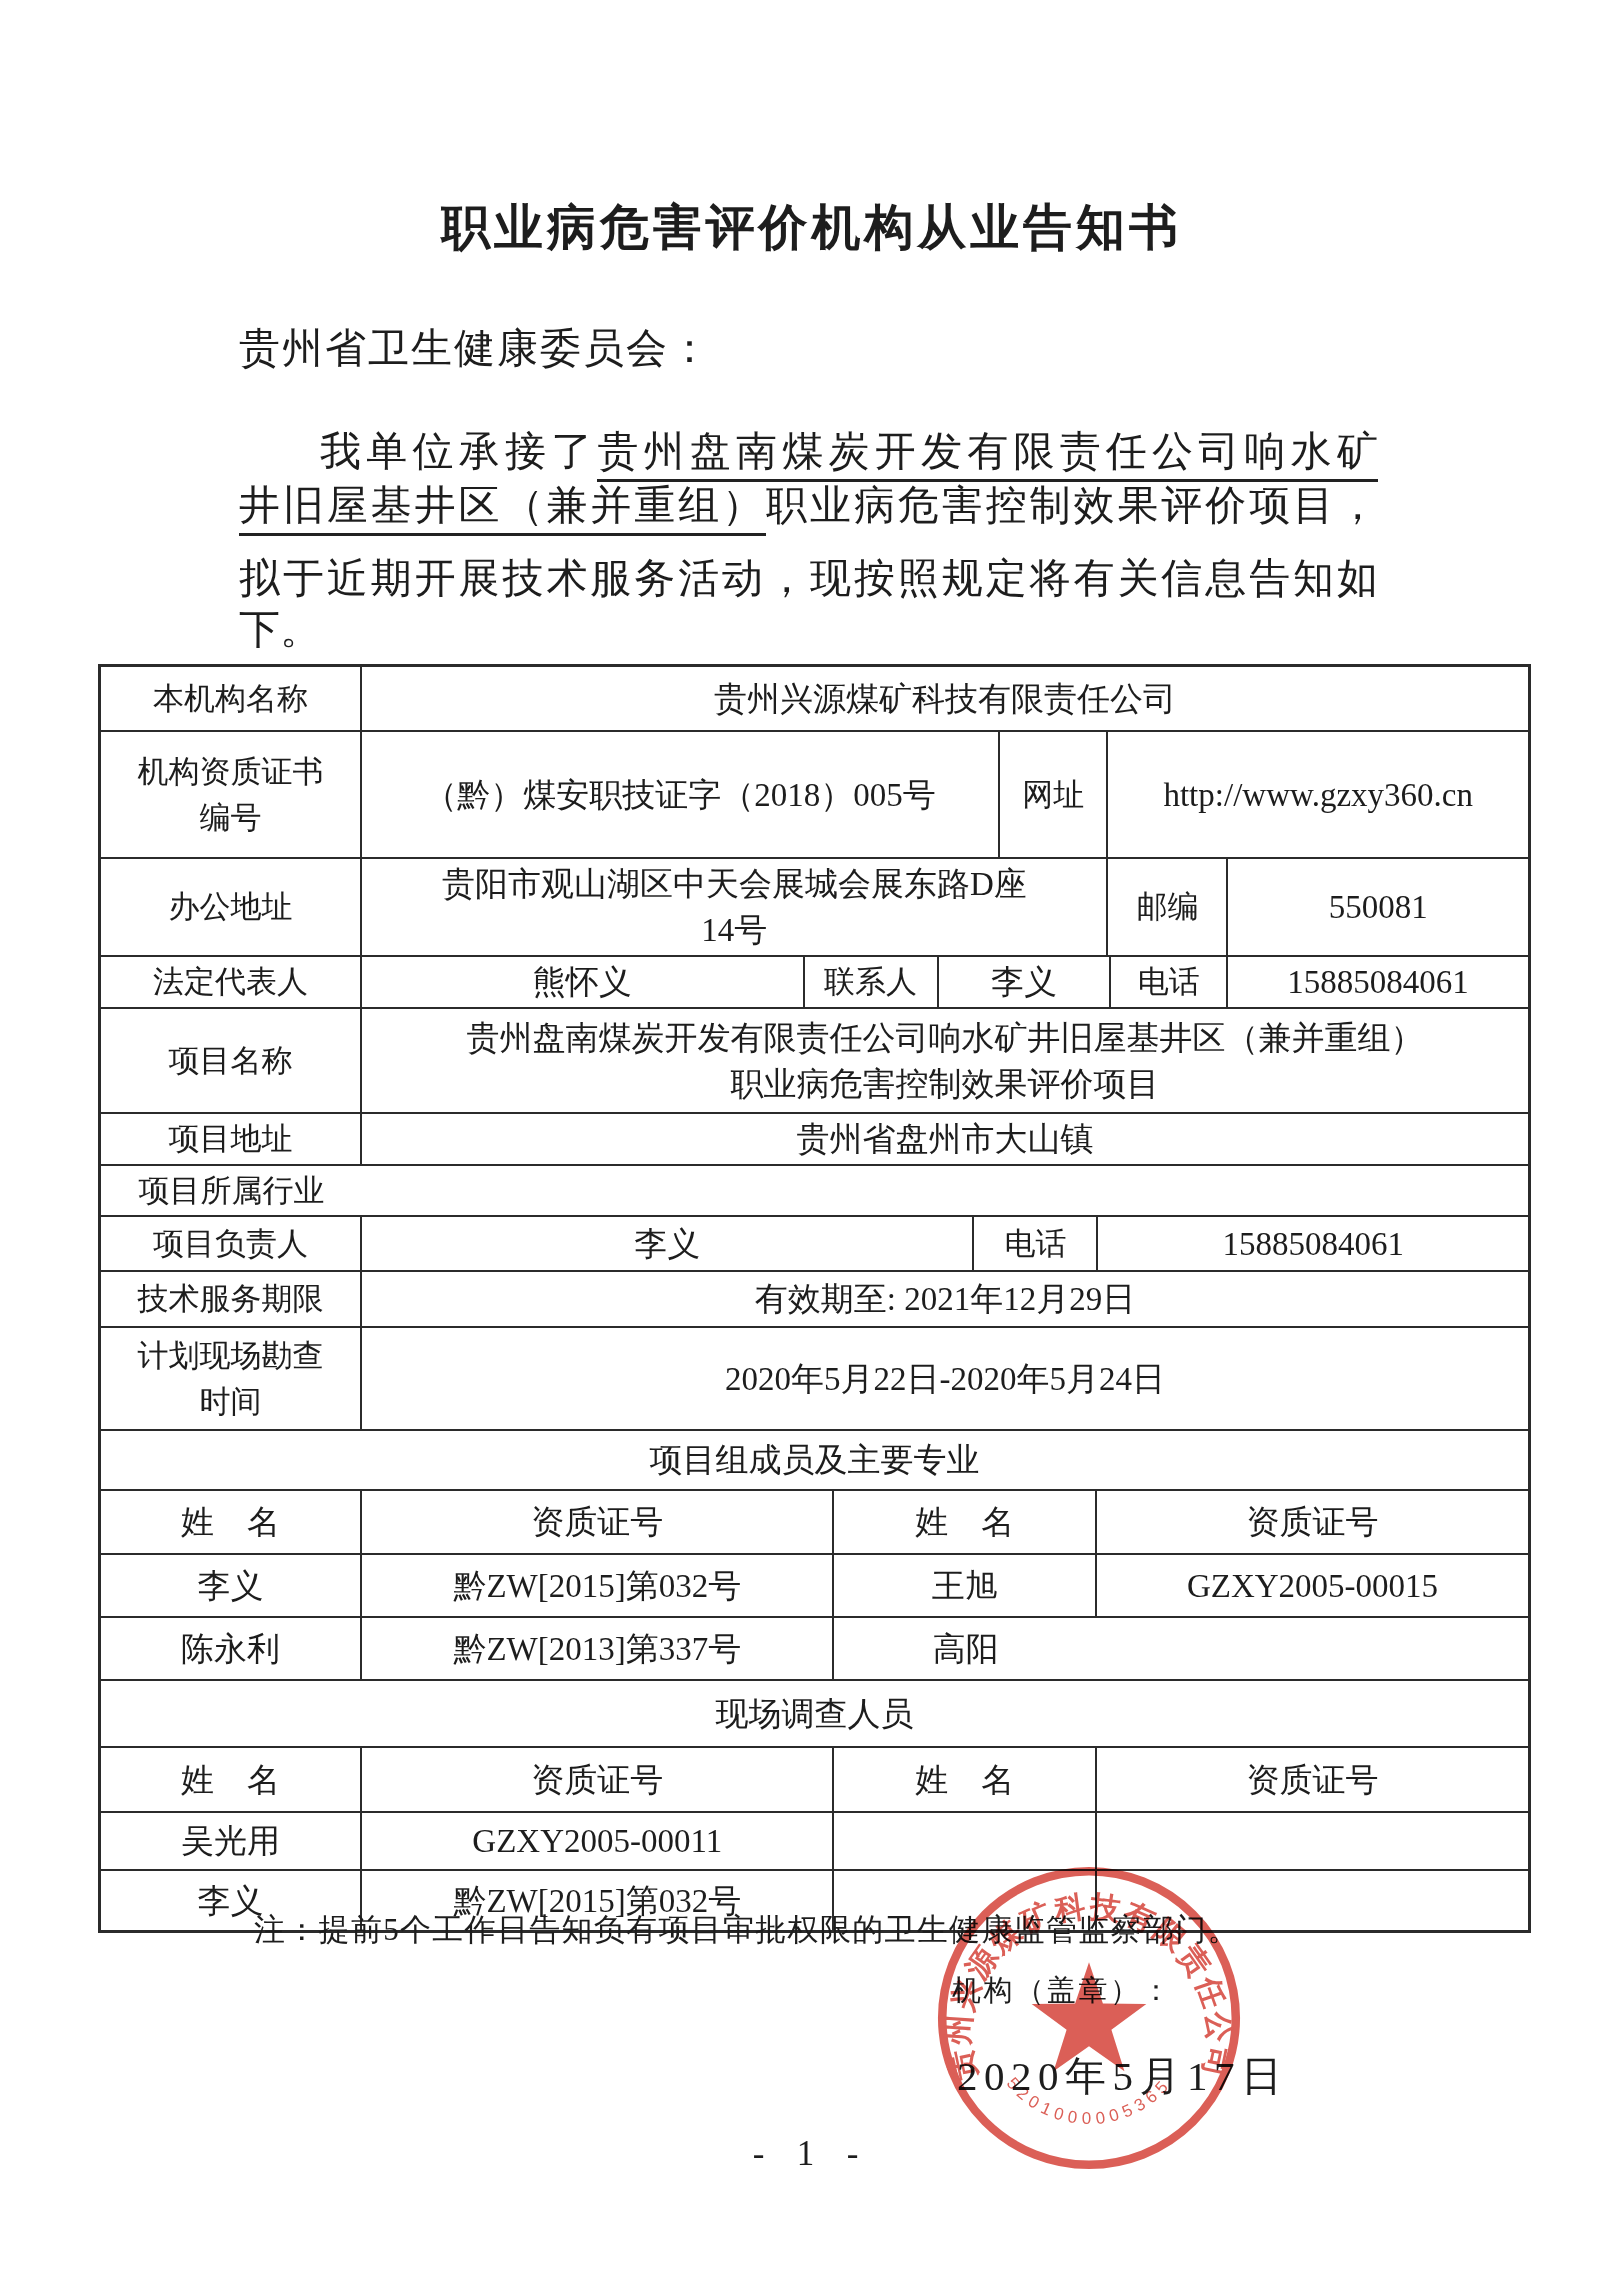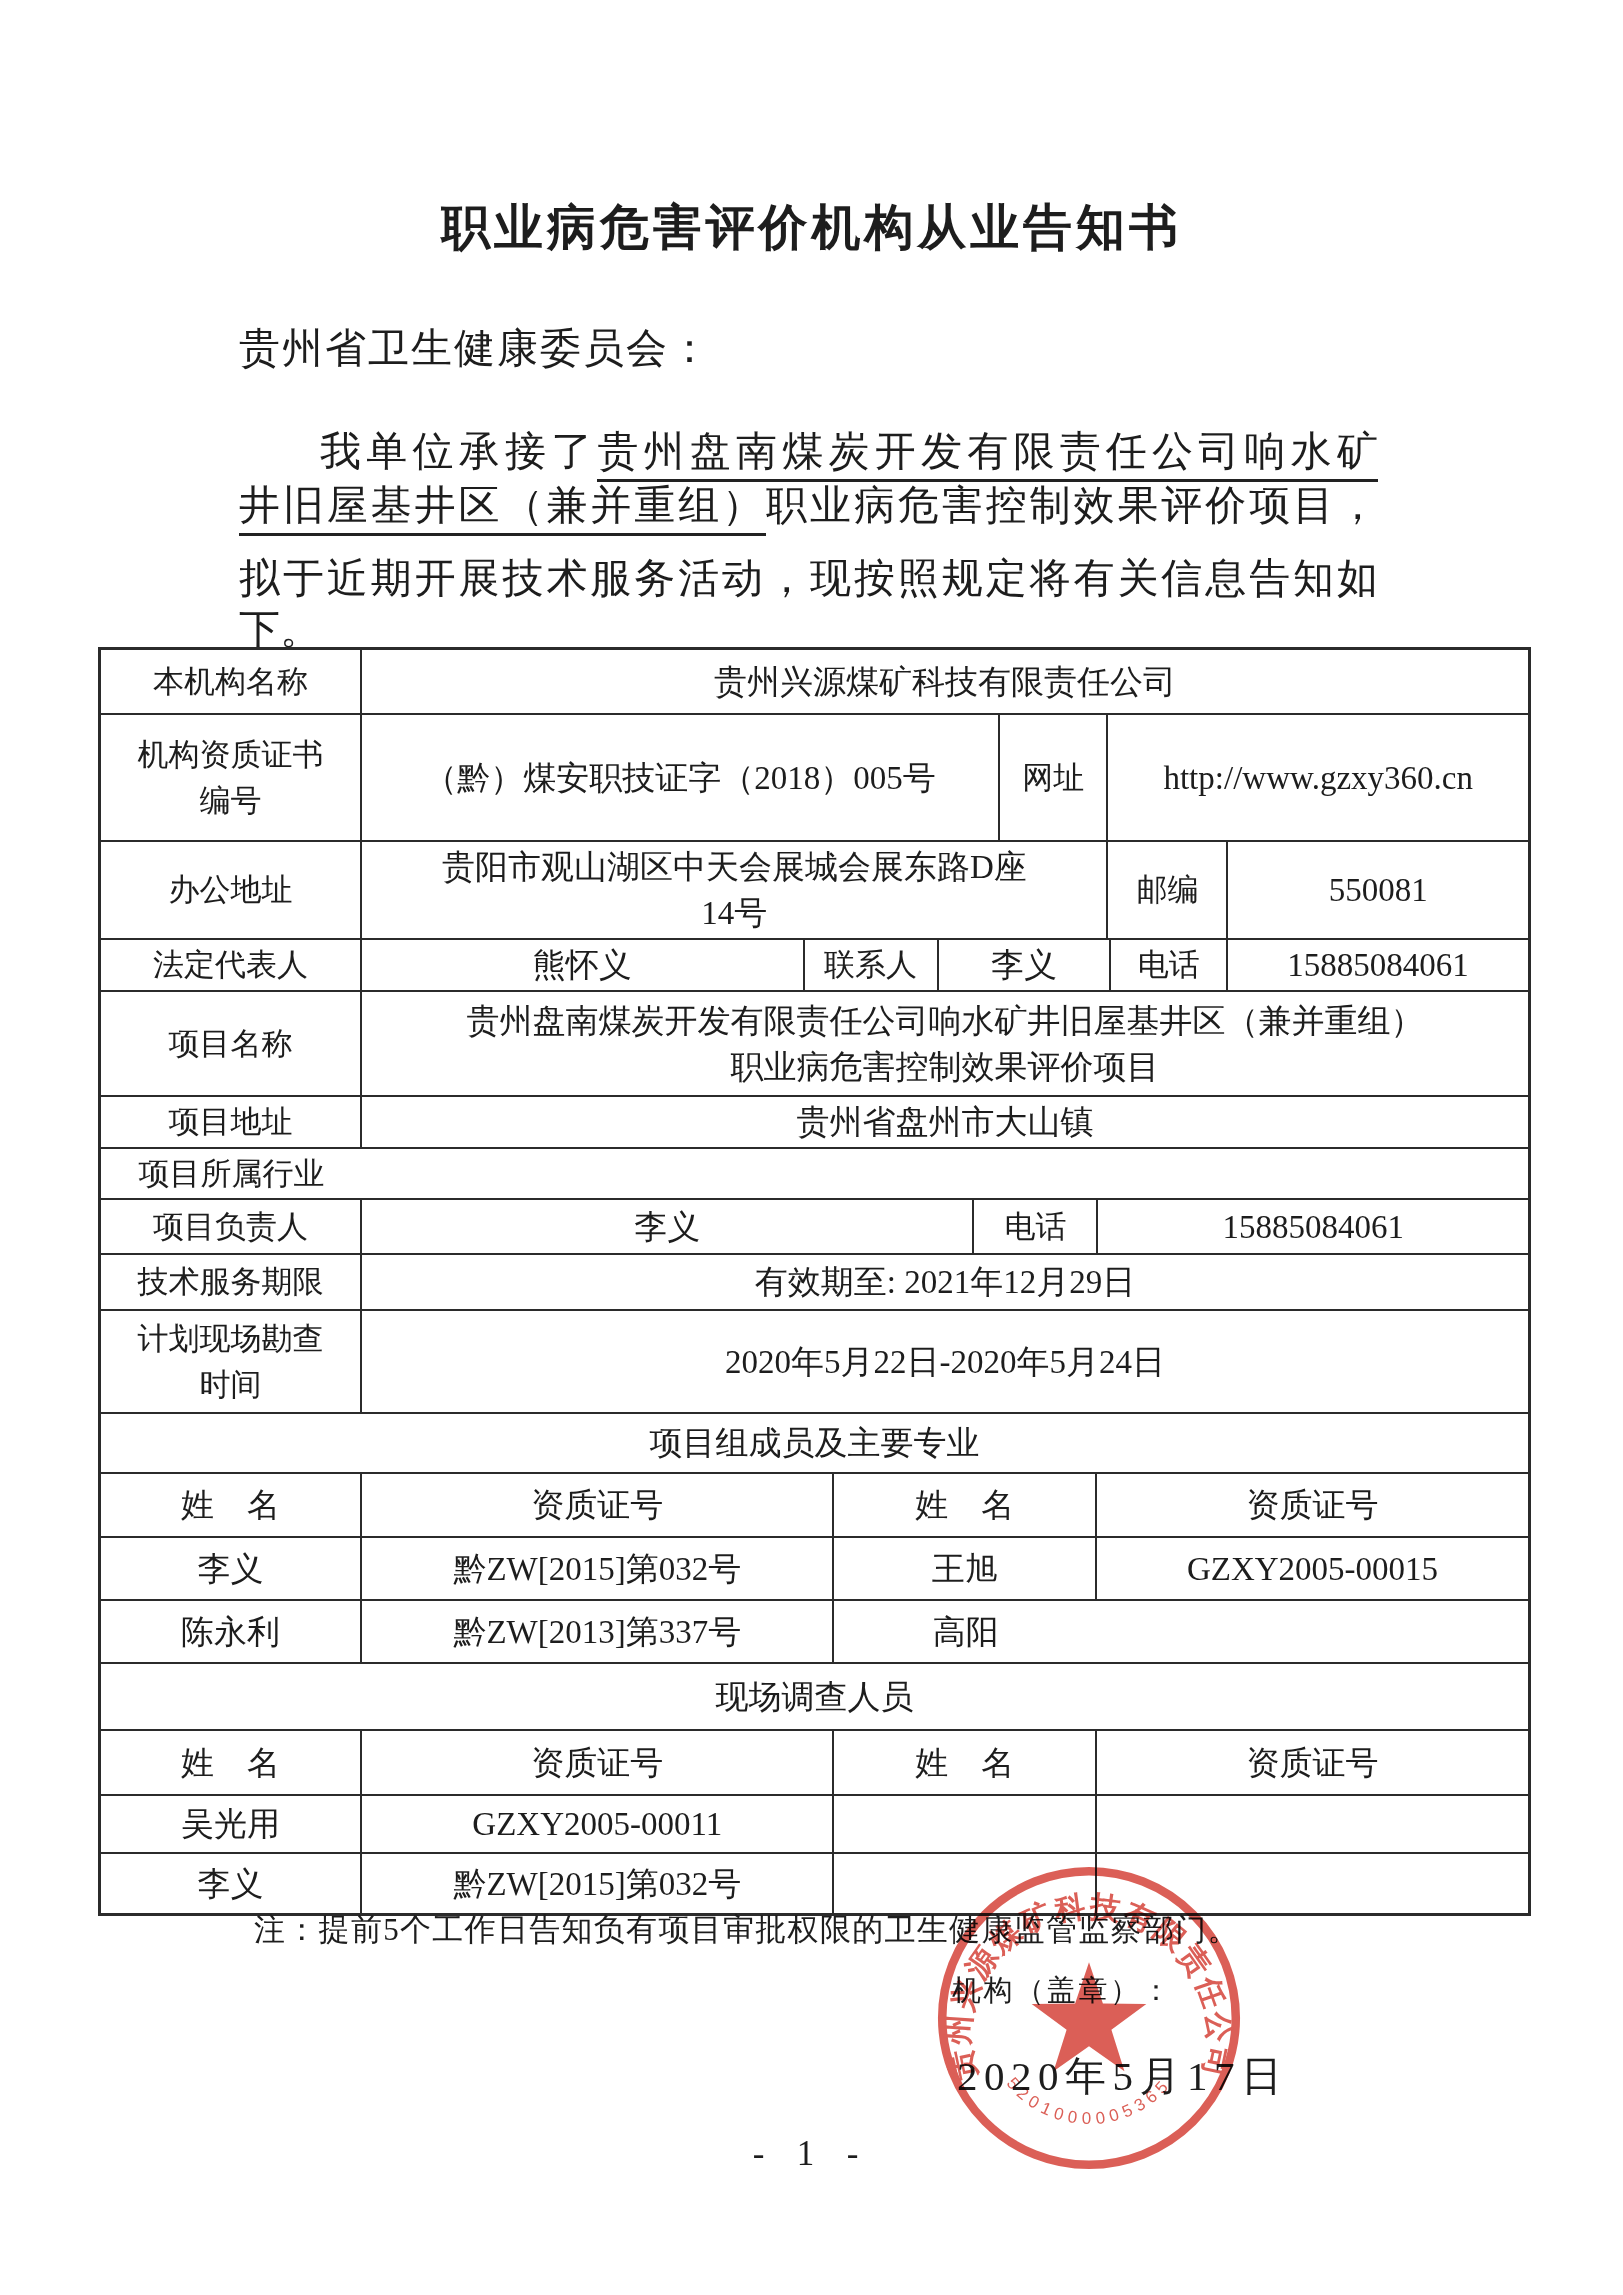--- a/index.html
+++ b/index.html
@@ -34,21 +34,21 @@
     z-index: 2;
   }
   .pjust { text-align: justify; text-align-last: justify; white-space: normal; }
   .pl1 { top: 424px; padding-left: 81px; }
   .pl2 { top: 478px; }
   .pl3 { top: 551px; }
   .pl4 { top: 602px; }
   .ul { border-bottom: 3.9px solid #222; padding-bottom: 4.6px; }
 
   .info-table {
-    left: 98px; top: 647px; width: 1433px;
+    left: 98px; top: 664px; width: 1433px;
     border: 3.3px solid #2b2b2b;
     z-index: 2;
     background: transparent;
   }
   .trow { display: flex; border-bottom: 2.6px solid #2b2b2b; }
   .trow:last-child { border-bottom: none; }
   .td {
     border-right: 2.6px solid #2b2b2b;
     display: flex; flex-direction: column;
     align-items: center; justify-content: center;

